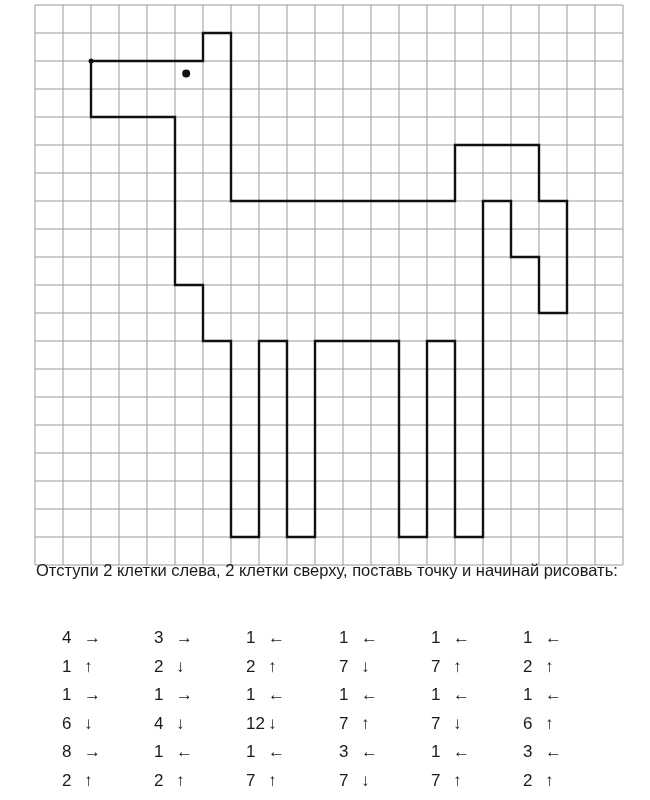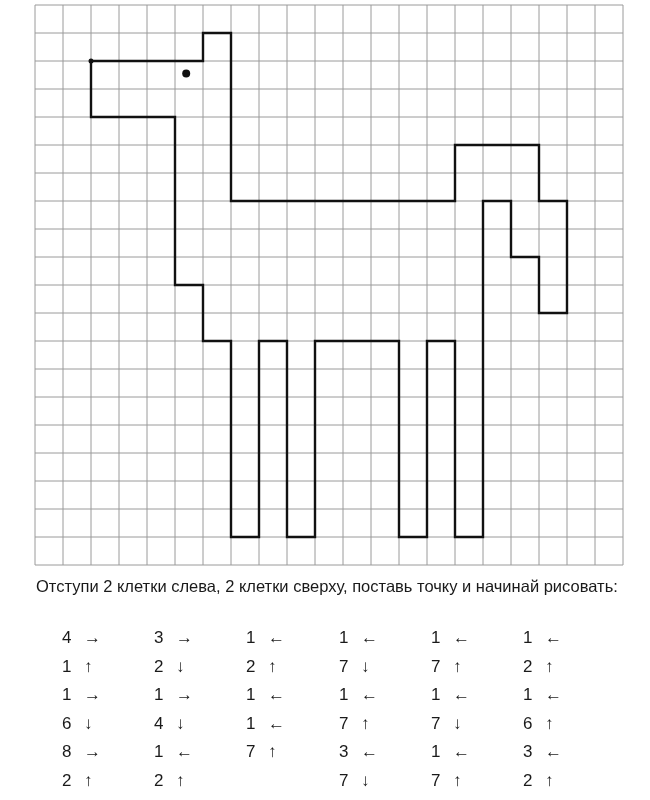--- a/index.html
+++ b/index.html
@@ -1,19 +1,19 @@
 <!DOCTYPE html>
 <html><head>
 <meta charset="utf-8">
 <style>
   html, body { margin: 0; padding: 0; background: #ffffff; }
   body { width: 650px; height: 800px; position: relative; overflow: hidden;
          font-family: "Liberation Sans", sans-serif; color: #1a1a1a; }
   #grid-svg { position: absolute; left: 0; top: 0; }
-  .instruction { position: absolute; left: 14px; top: 576px; width: 626px;
+  .instruction { position: absolute; left: 14px; top: 560px; width: 626px;
                  font-size: 16.5px; line-height: 21px; text-indent: 22px; }
   .steps { position: absolute; left: 62px; top: 624px; }
   .step-col { position: absolute; top: 0; width: 80px; }
   .step { height: 28.5px; font-size: 17px; line-height: 28px; white-space: nowrap; }
   .num { display: inline-block; width: 22px; }
   .arrow { display: inline-block; width: 24px; text-align: left; font-size: 17px; }
 </style>
 </head>
 <body>
 
@@ -82,20 +82,21 @@
       <div class="step"><span class="num">2</span><span class="arrow">↓</span></div>
       <div class="step"><span class="num">1</span><span class="arrow">→</span></div>
       <div class="step"><span class="num">4</span><span class="arrow">↓</span></div>
       <div class="step"><span class="num">1</span><span class="arrow">←</span></div>
       <div class="step"><span class="num">2</span><span class="arrow">↑</span></div>
     </div>
     <div class="step-col" style="left: 184px;">
       <div class="step"><span class="num">1</span><span class="arrow">←</span></div>
       <div class="step"><span class="num">2</span><span class="arrow">↑</span></div>
       <div class="step"><span class="num">1</span><span class="arrow">←</span></div>
+      <div class="step"><span class="num">12</span><span class="arrow">↓</span></div>
       <div class="step"><span class="num">1</span><span class="arrow">←</span></div>
       <div class="step"><span class="num">7</span><span class="arrow">↑</span></div>
     </div>
     <div class="step-col" style="left: 277px;">
       <div class="step"><span class="num">1</span><span class="arrow">←</span></div>
       <div class="step"><span class="num">7</span><span class="arrow">↓</span></div>
       <div class="step"><span class="num">1</span><span class="arrow">←</span></div>
       <div class="step"><span class="num">7</span><span class="arrow">↑</span></div>
       <div class="step"><span class="num">3</span><span class="arrow">←</span></div>
       <div class="step"><span class="num">7</span><span class="arrow">↓</span></div>

